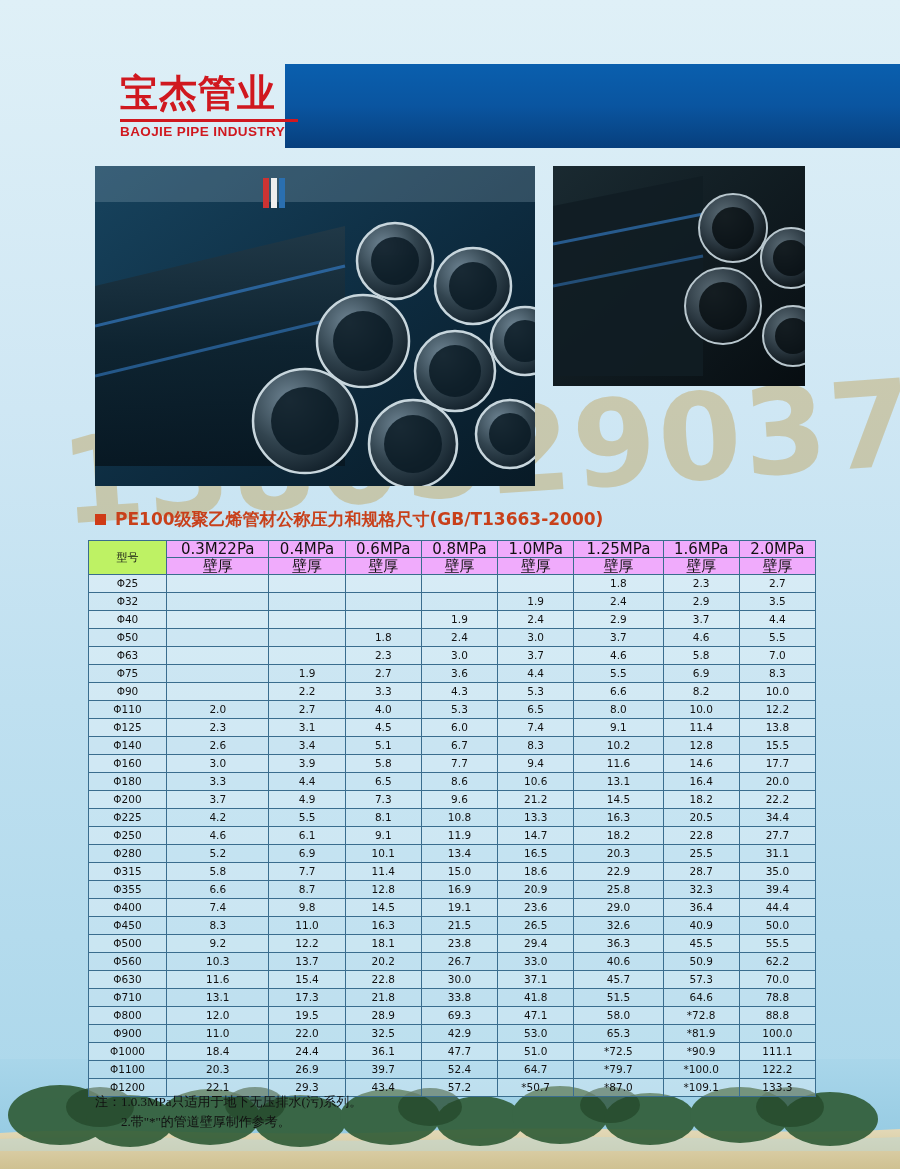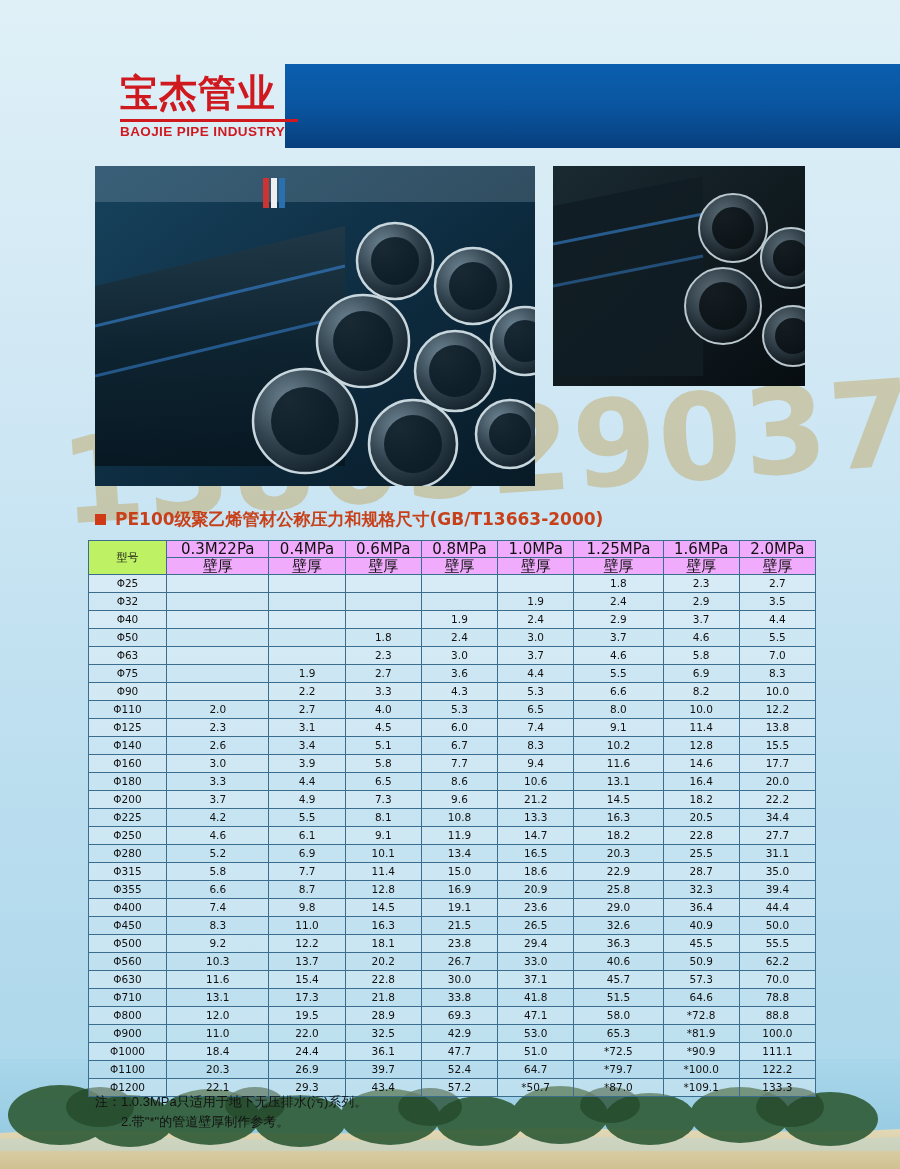--- a/index.html
+++ b/index.html
@@ -88,21 +88,21 @@
     font-size:11px;
   }
   tbody td{background:rgba(255,255,255,0.30);}
   tbody tr:nth-child(even) td{background:rgba(255,255,255,0.18);}
   tbody td.model{font-size:10.5px;}
   col.c0{width:78px;}
   
   .notes{
     position:absolute;left:95px;top:1092px;z-index:3;
     font-size:13px;color:#111;line-height:20px;
-    font-family:Liberation Sans, sans-serif;
+    font-family:Liberation Serif, serif;
   }
   .notes div:nth-child(2){margin-left:26px;}
   
   .scenery{
     position:absolute;left:0;bottom:0;width:900px;height:110px;z-index:0;
   }
 </style>
 </head>
 <body>
 

